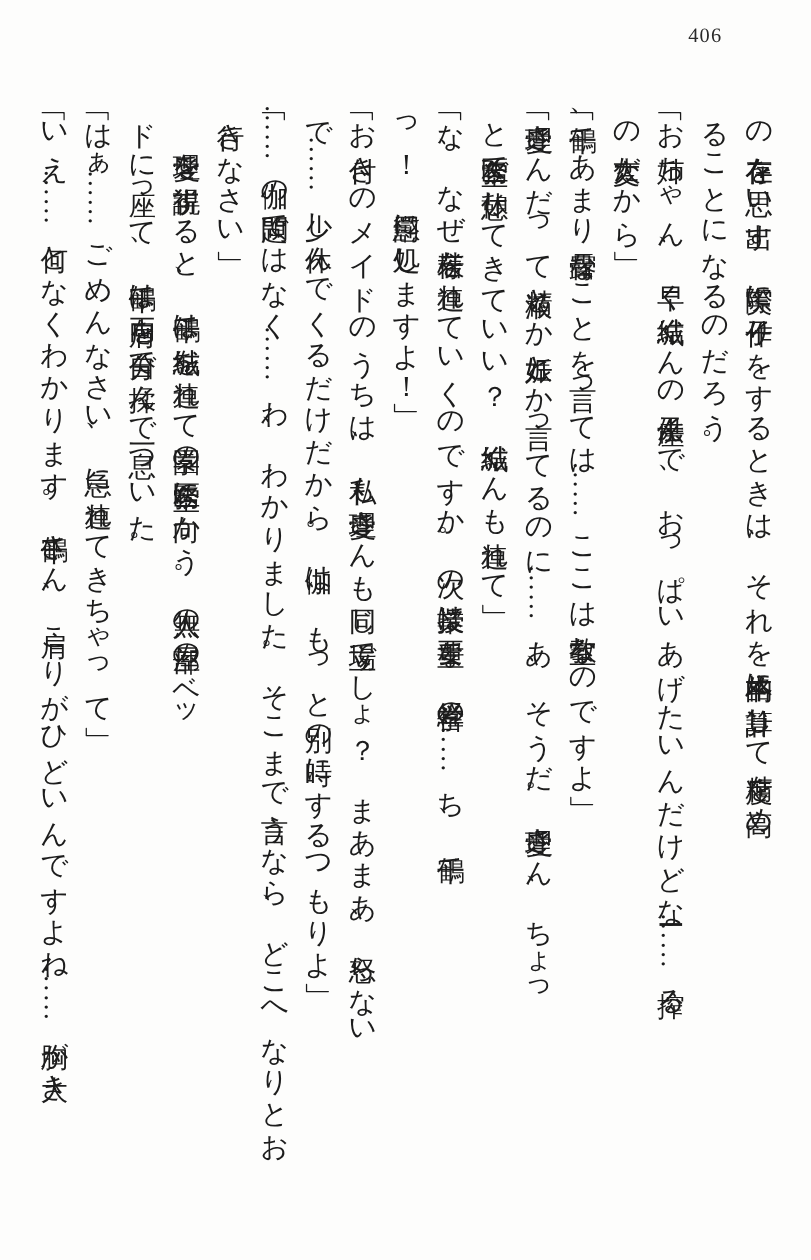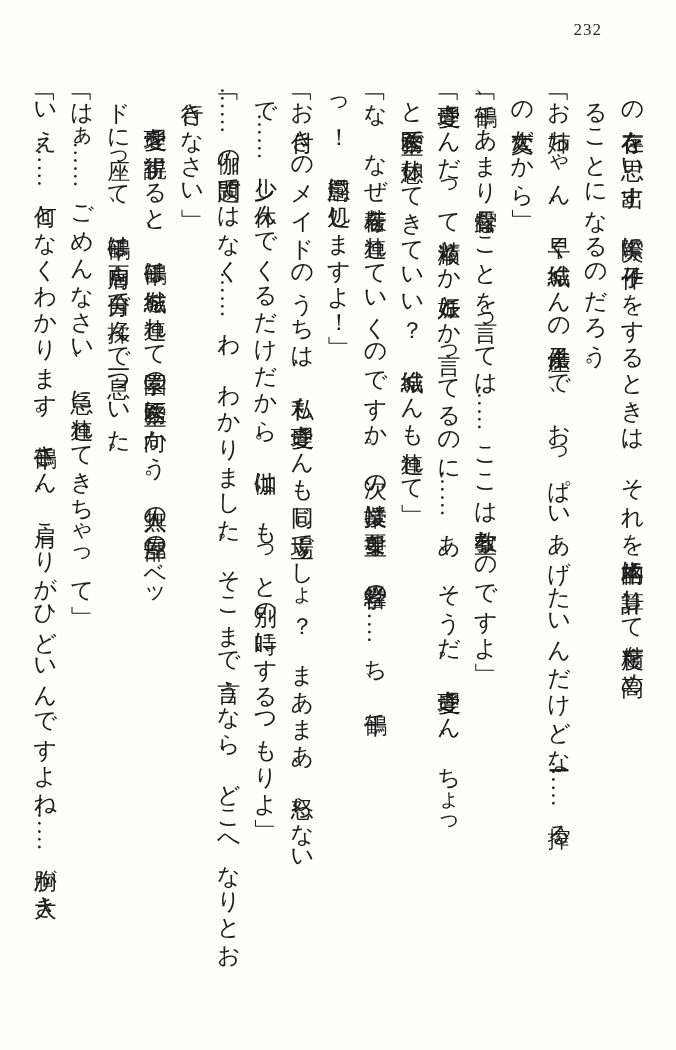--- a/index.html
+++ b/index.html
@@ -36,21 +36,21 @@
     color: #1c1c1c;
   }
   .text-column {
     white-space: nowrap;
   }
 </style>
 </head>
 <body>
 
 <div class="book-page">
-  <div class="page-number">232</div>
+  <div class="page-number">406</div>
   <div class="text-block">
     <div class="text-column">の存在を思い出す。実際に子作りをするときは、それを本格的に計算して精度を高め</div>
     <div class="text-column">ることになるのだろう。</div>
     <div class="text-column">「お姉ちゃん、早く結城くんの子供産んで、おっぱいあげたいんだけどなー……搾る</div>
     <div class="text-column">の大変だから」</div>
     <div class="text-column">「千鶴、あまり露骨なことを言っては……ここは教室なのですよ」</div>
     <div class="text-column">「愛理さんだって精液とか妊娠とか言ってるのに……あ、そうだ。愛理さん、ちょっ</div>
     <div class="text-column">と医務室で休憩してきていい？　結城くんも連れて」</div>
     <div class="text-column">「な、なぜ若様を連れていくのですか。次の授業は重要な、経営学の……ち、千鶴</div>
     <div class="text-column">っ！　懲罰に処しますよ！」</div>

